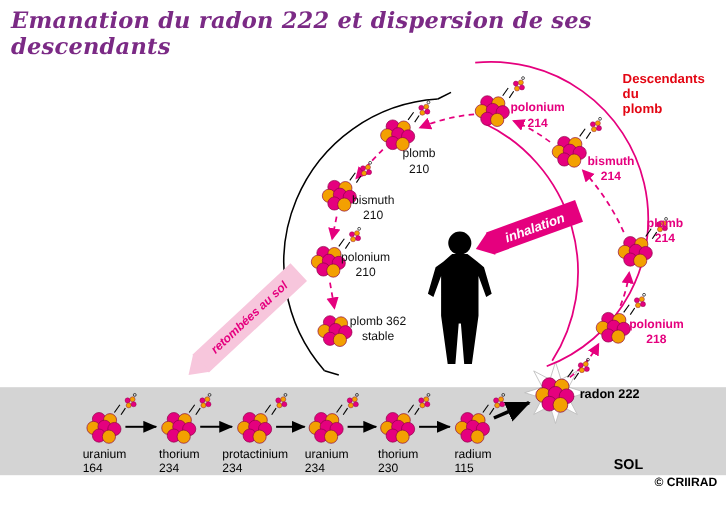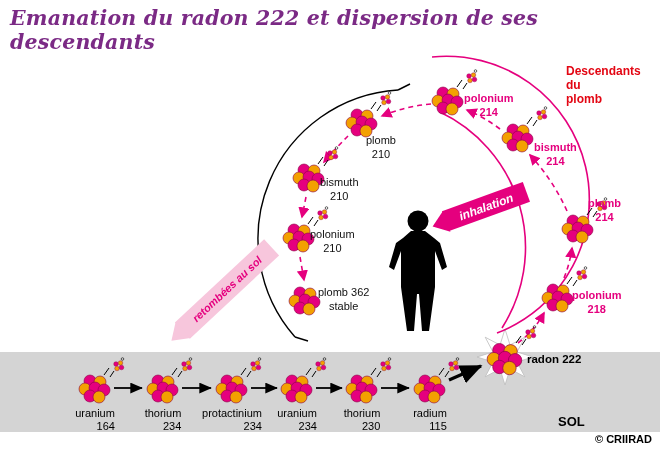--- a/index.html
+++ b/index.html
@@ -14,21 +14,21 @@
   #sol-label{position:absolute;left:558px;top:394px;font-size:13px;font-weight:700;color:#000;margin-top:20px;}
   #credit{position:absolute;right:8px;top:433px;font-size:11px;font-weight:700;color:#000;}
   
   #overlay{position:absolute;left:0;top:0;z-index:1;}
   
   .node{position:absolute;z-index:3;}
   .ball{position:relative;width:34px;height:34px;}
   .big .ball{width:38px;height:38px;}
   .spark{position:absolute;top:-14px;left:23px;width:24px;height:22px;}
   .soil-label{position:absolute;top:36px;left:17px;transform:translateX(-50%);
-              font-size:11px;line-height:13px;text-align:right;color:#000;white-space:nowrap;}
+              font-size:11px;line-height:13px;text-align:left;color:#000;white-space:nowrap;}
   .iso-label{position:absolute;z-index:4;font-size:11px;line-height:13.5px;
              text-align:center;white-space:nowrap;}
   .iso-label.pink{color:#e5007e;font-weight:700;}
   .iso-label.black{color:#111;font-weight:400;}
   #radon-label{position:absolute;left:527px;top:353px;z-index:4;font-size:11.5px;
                font-weight:700;color:#000;white-space:nowrap;}
   
   #descendants{position:absolute;left:566px;top:64px;width:76px;z-index:4;text-align:left;
                color:#e30613;font-weight:700;font-size:12px;line-height:14px;}
   

